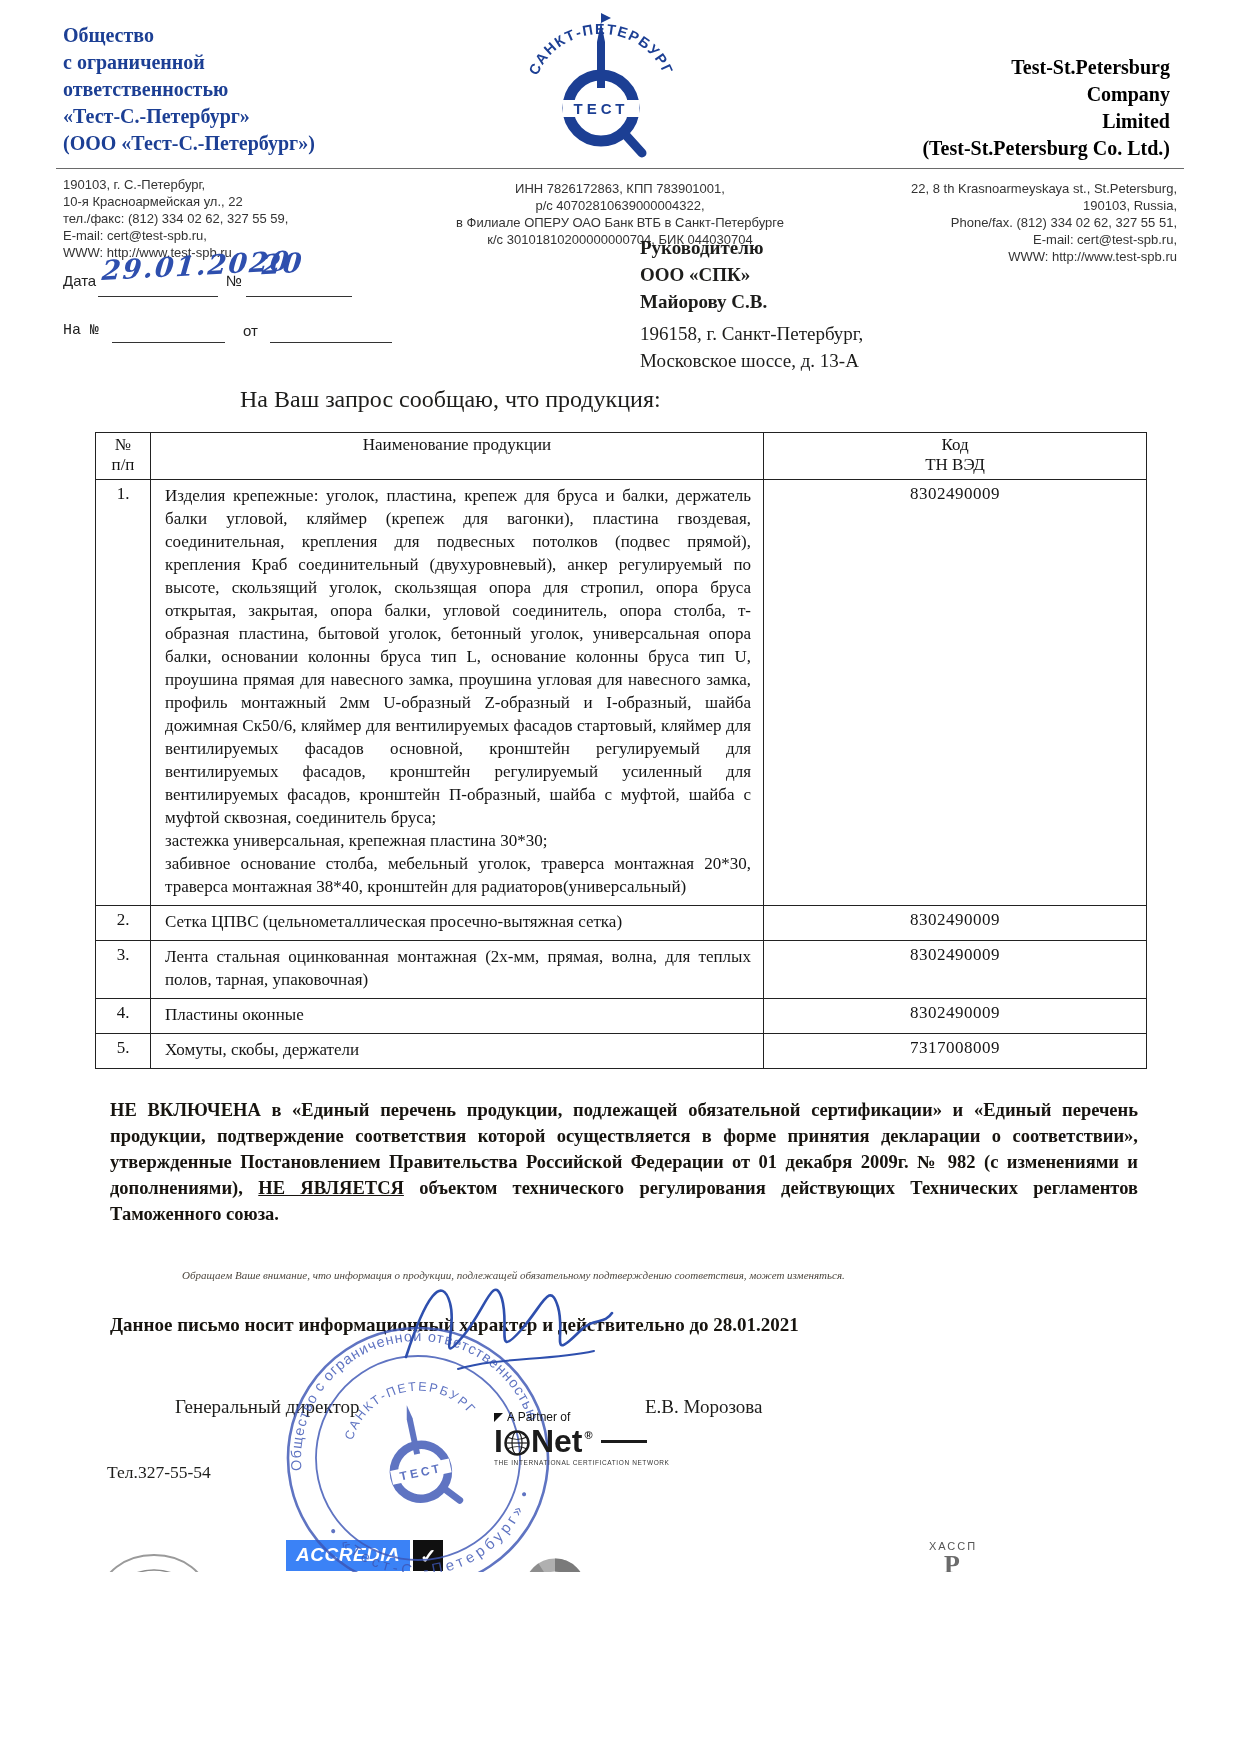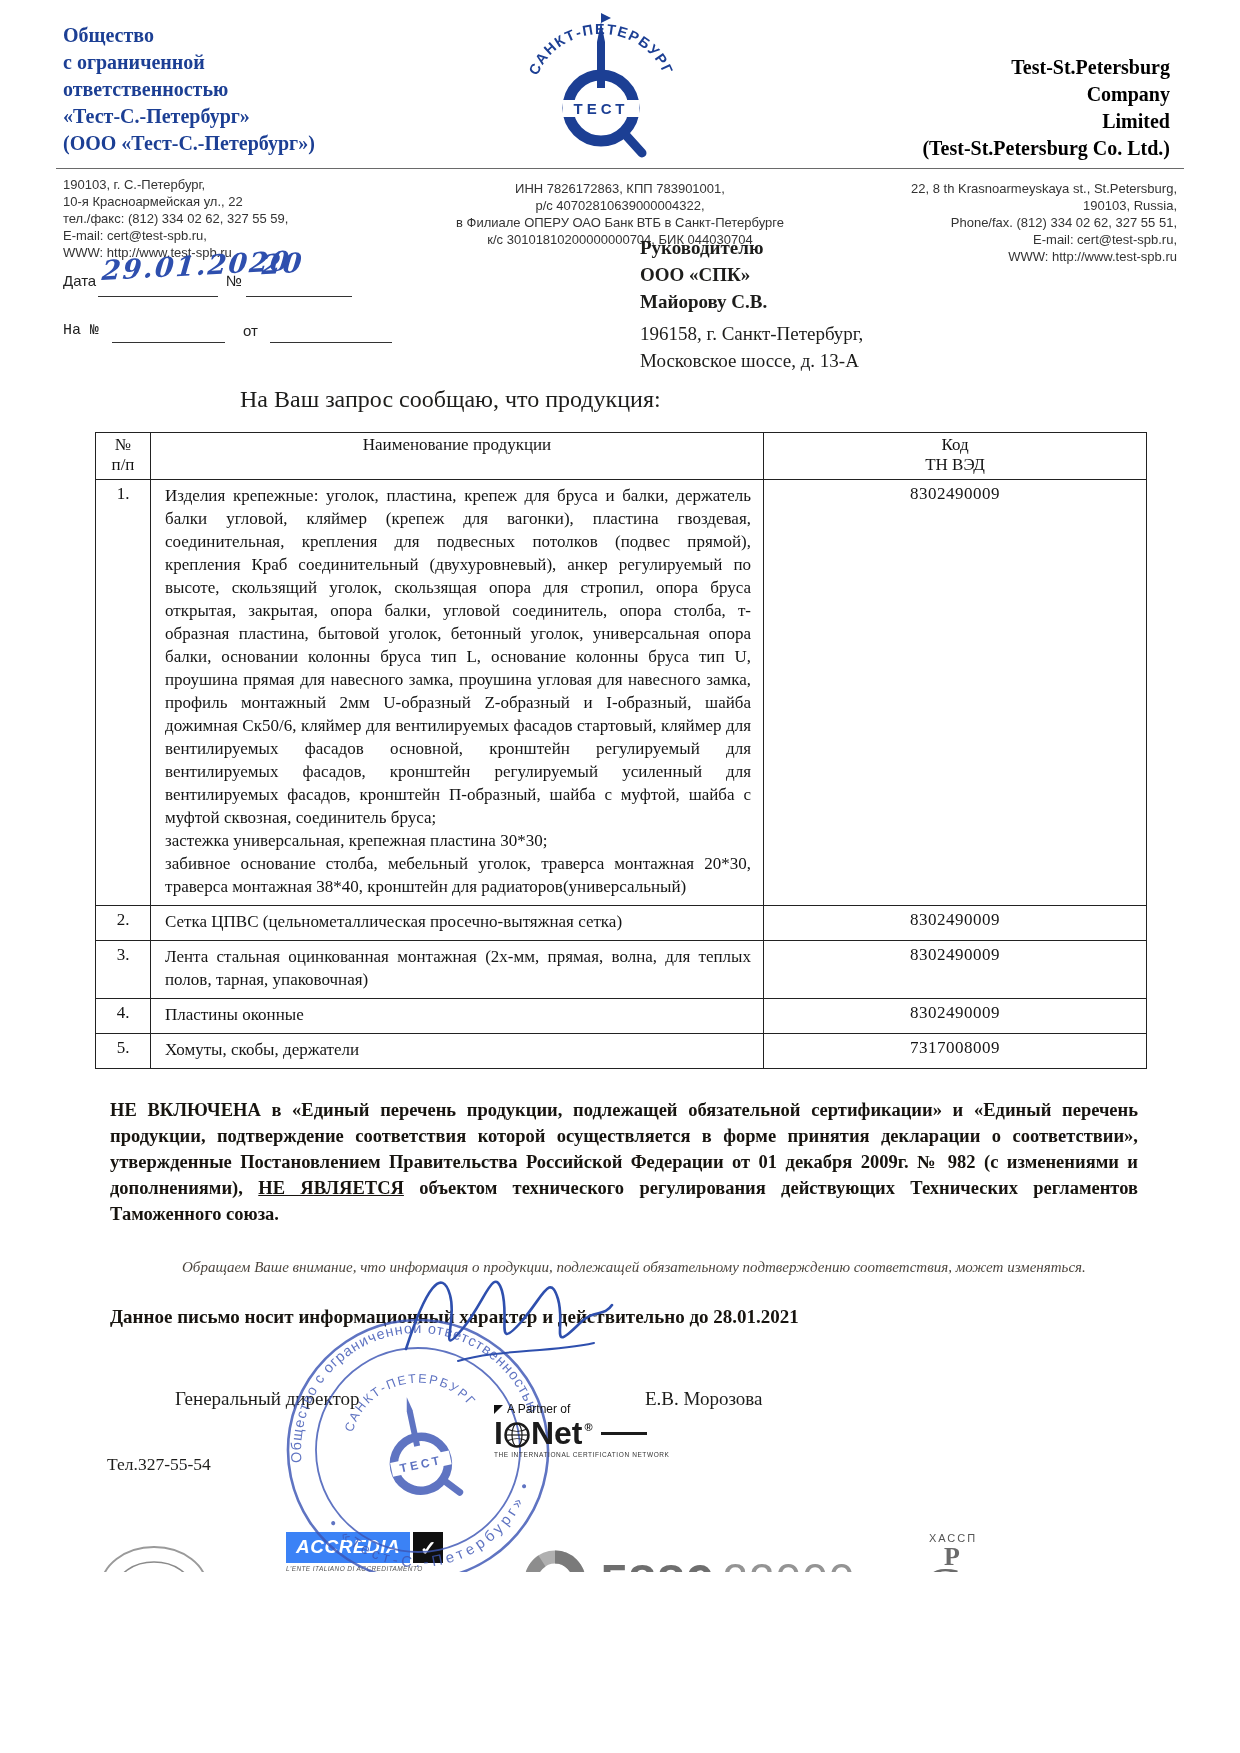--- a/index.html
+++ b/index.html
@@ -54,21 +54,21 @@
   .cell-name { width:612px; text-align:justify; padding:4px 12px 7px 14px; line-height:23px; white-space:pre-line; }
   .cell-code { text-align:center; padding-top:4px; letter-spacing:.5px; }
 
   
   .para-main {
     margin:28px 102px 0 110px; font-weight:bold; font-size:18.5px;
     line-height:26px; text-align:justify; color:#17140f;
   }
   .underl { text-decoration:underline; }
   .note-italic {
-    margin:28px 118px 0 110px; font-style:italic; font-size:15px;
+    margin:36px 118px 0 110px; font-style:italic; font-size:11px;
     line-height:25px; text-align:justify; text-indent:72px; color:#4c463e;
   }
   .validity-line { margin:26px 0 0 110px; font-weight:bold; font-size:19px; color:#17140f; }
 
   
   .sig-zone { position:relative; height:150px; margin-top:34px; }
   .sig-title { position:absolute; left:175px; top:26px; font-size:19px; }
   .sig-name  { position:absolute; left:645px; top:26px; font-size:19px; }
   .sig-phone { position:absolute; left:107px; top:92px; font-size:17.5px; }
   .stamp { position:absolute; left:282px; top:-48px; pointer-events:none; z-index:5; }

